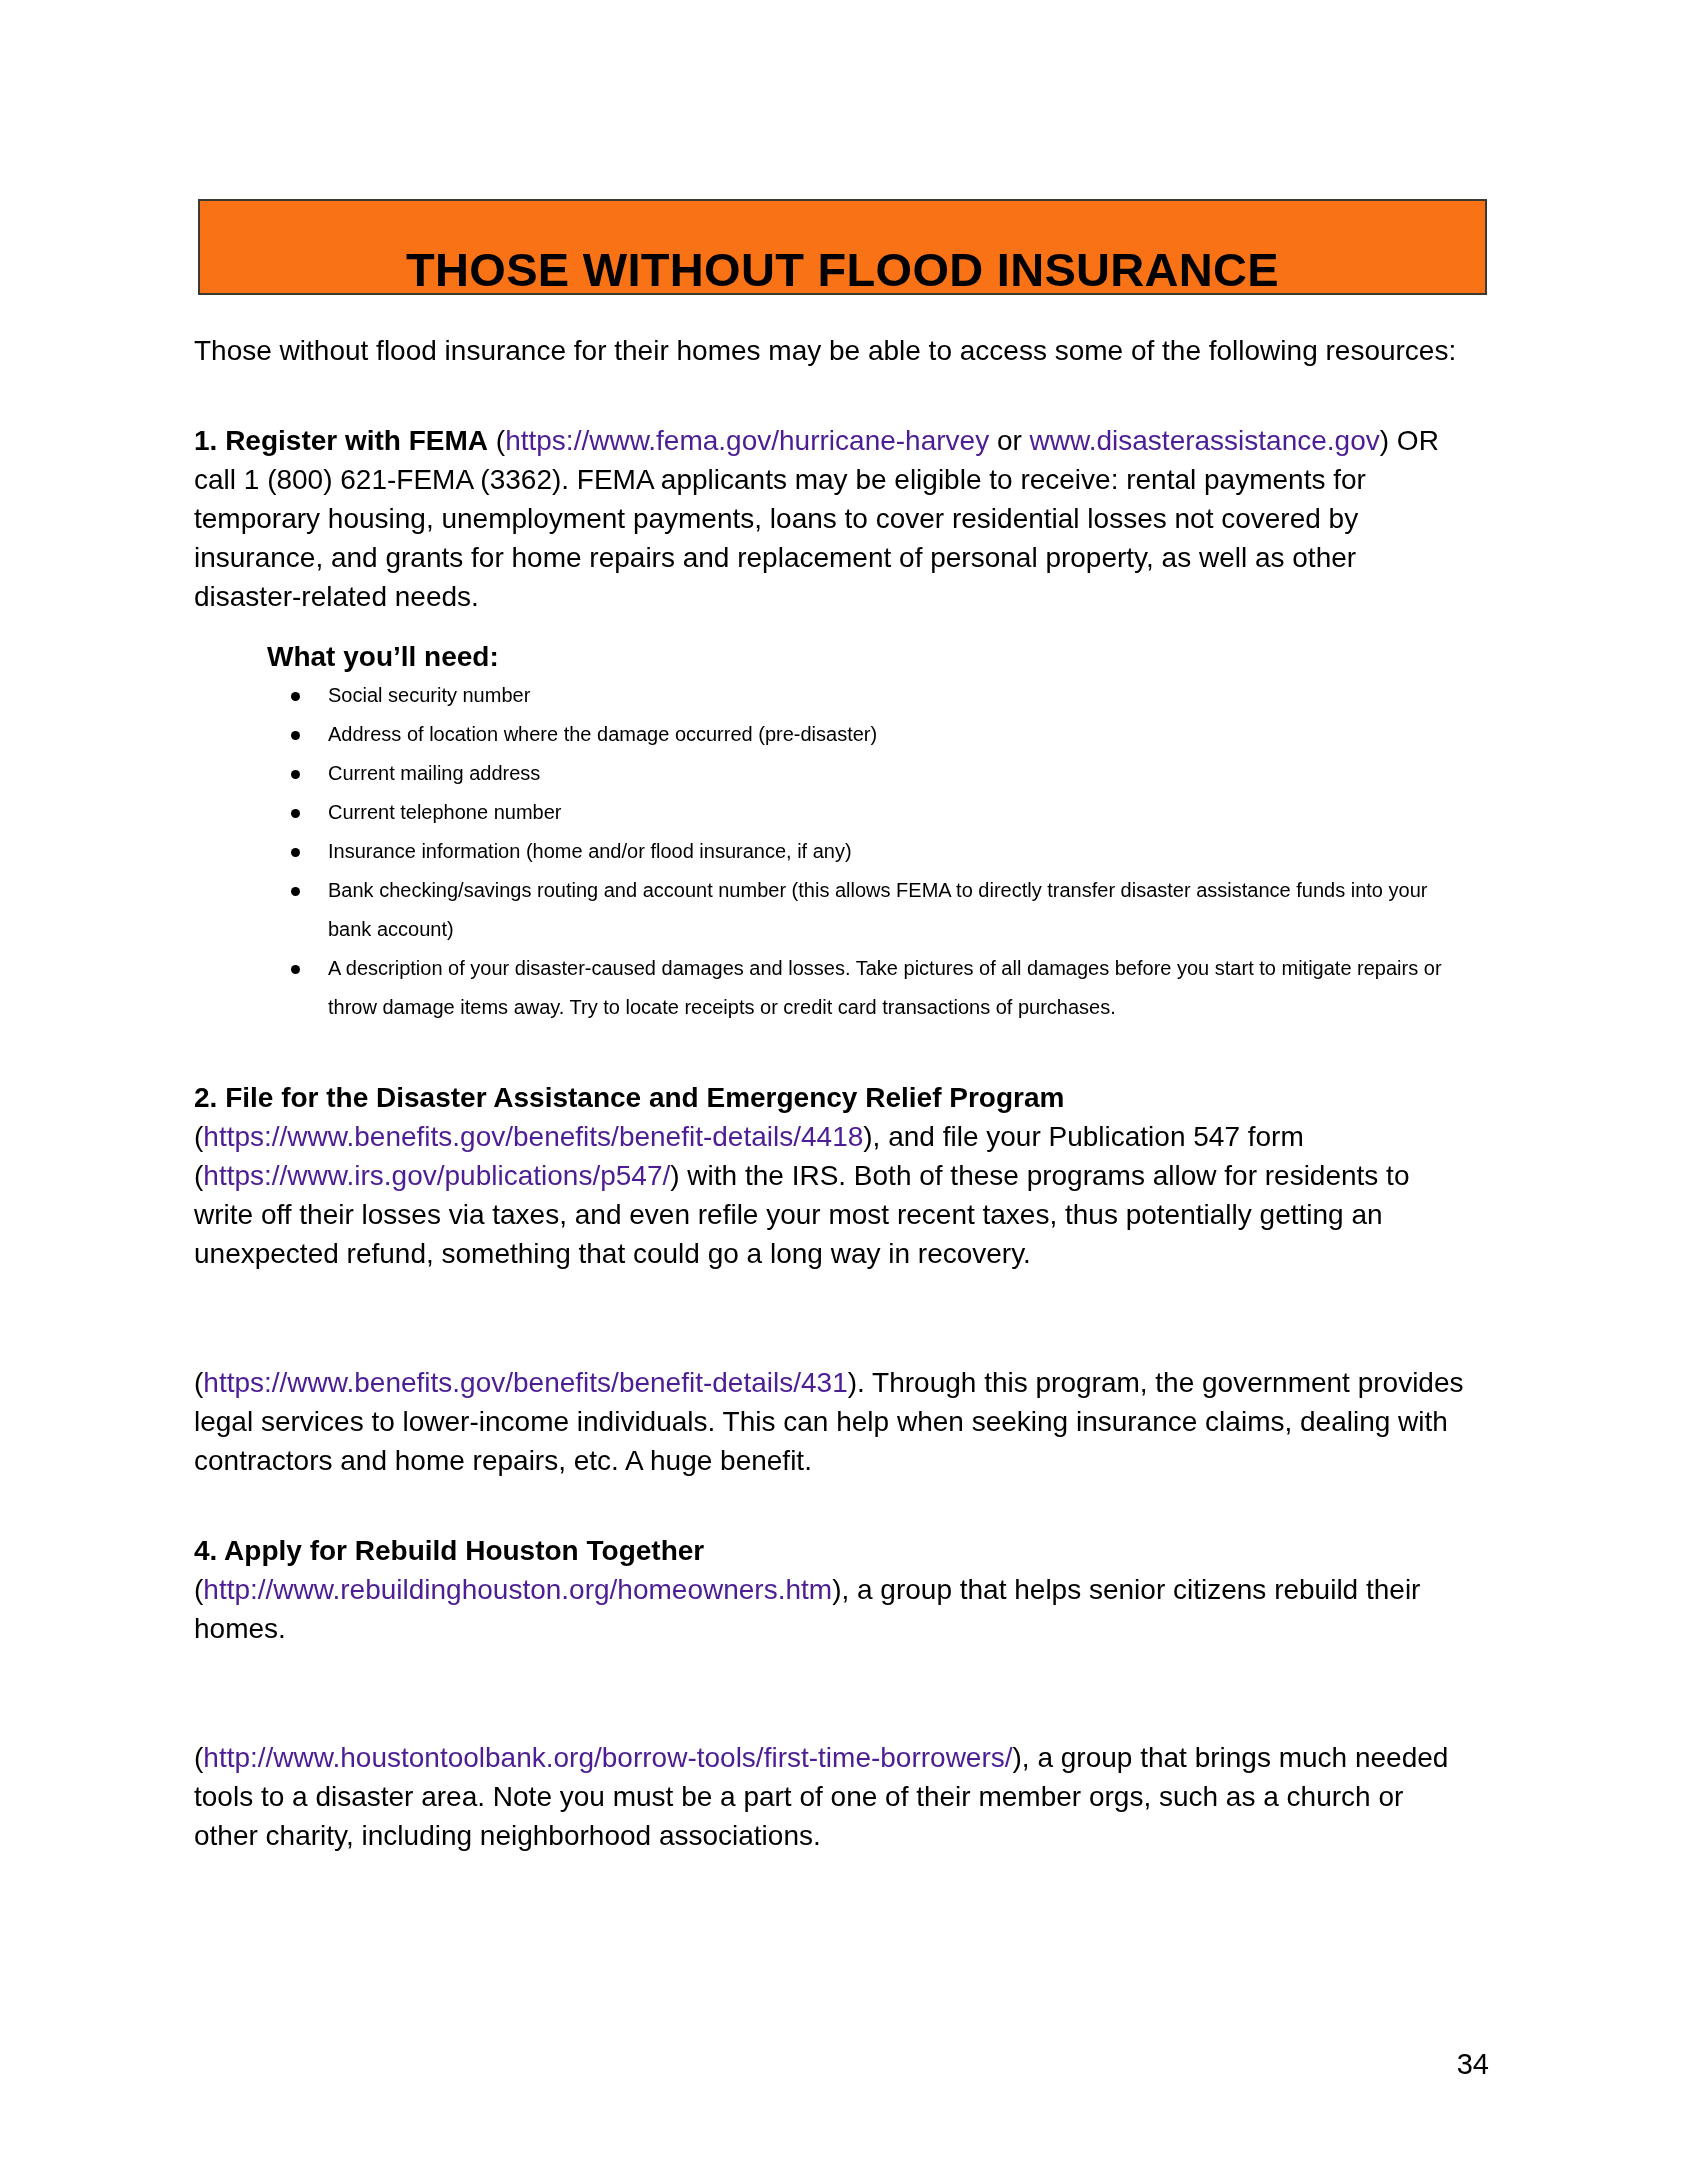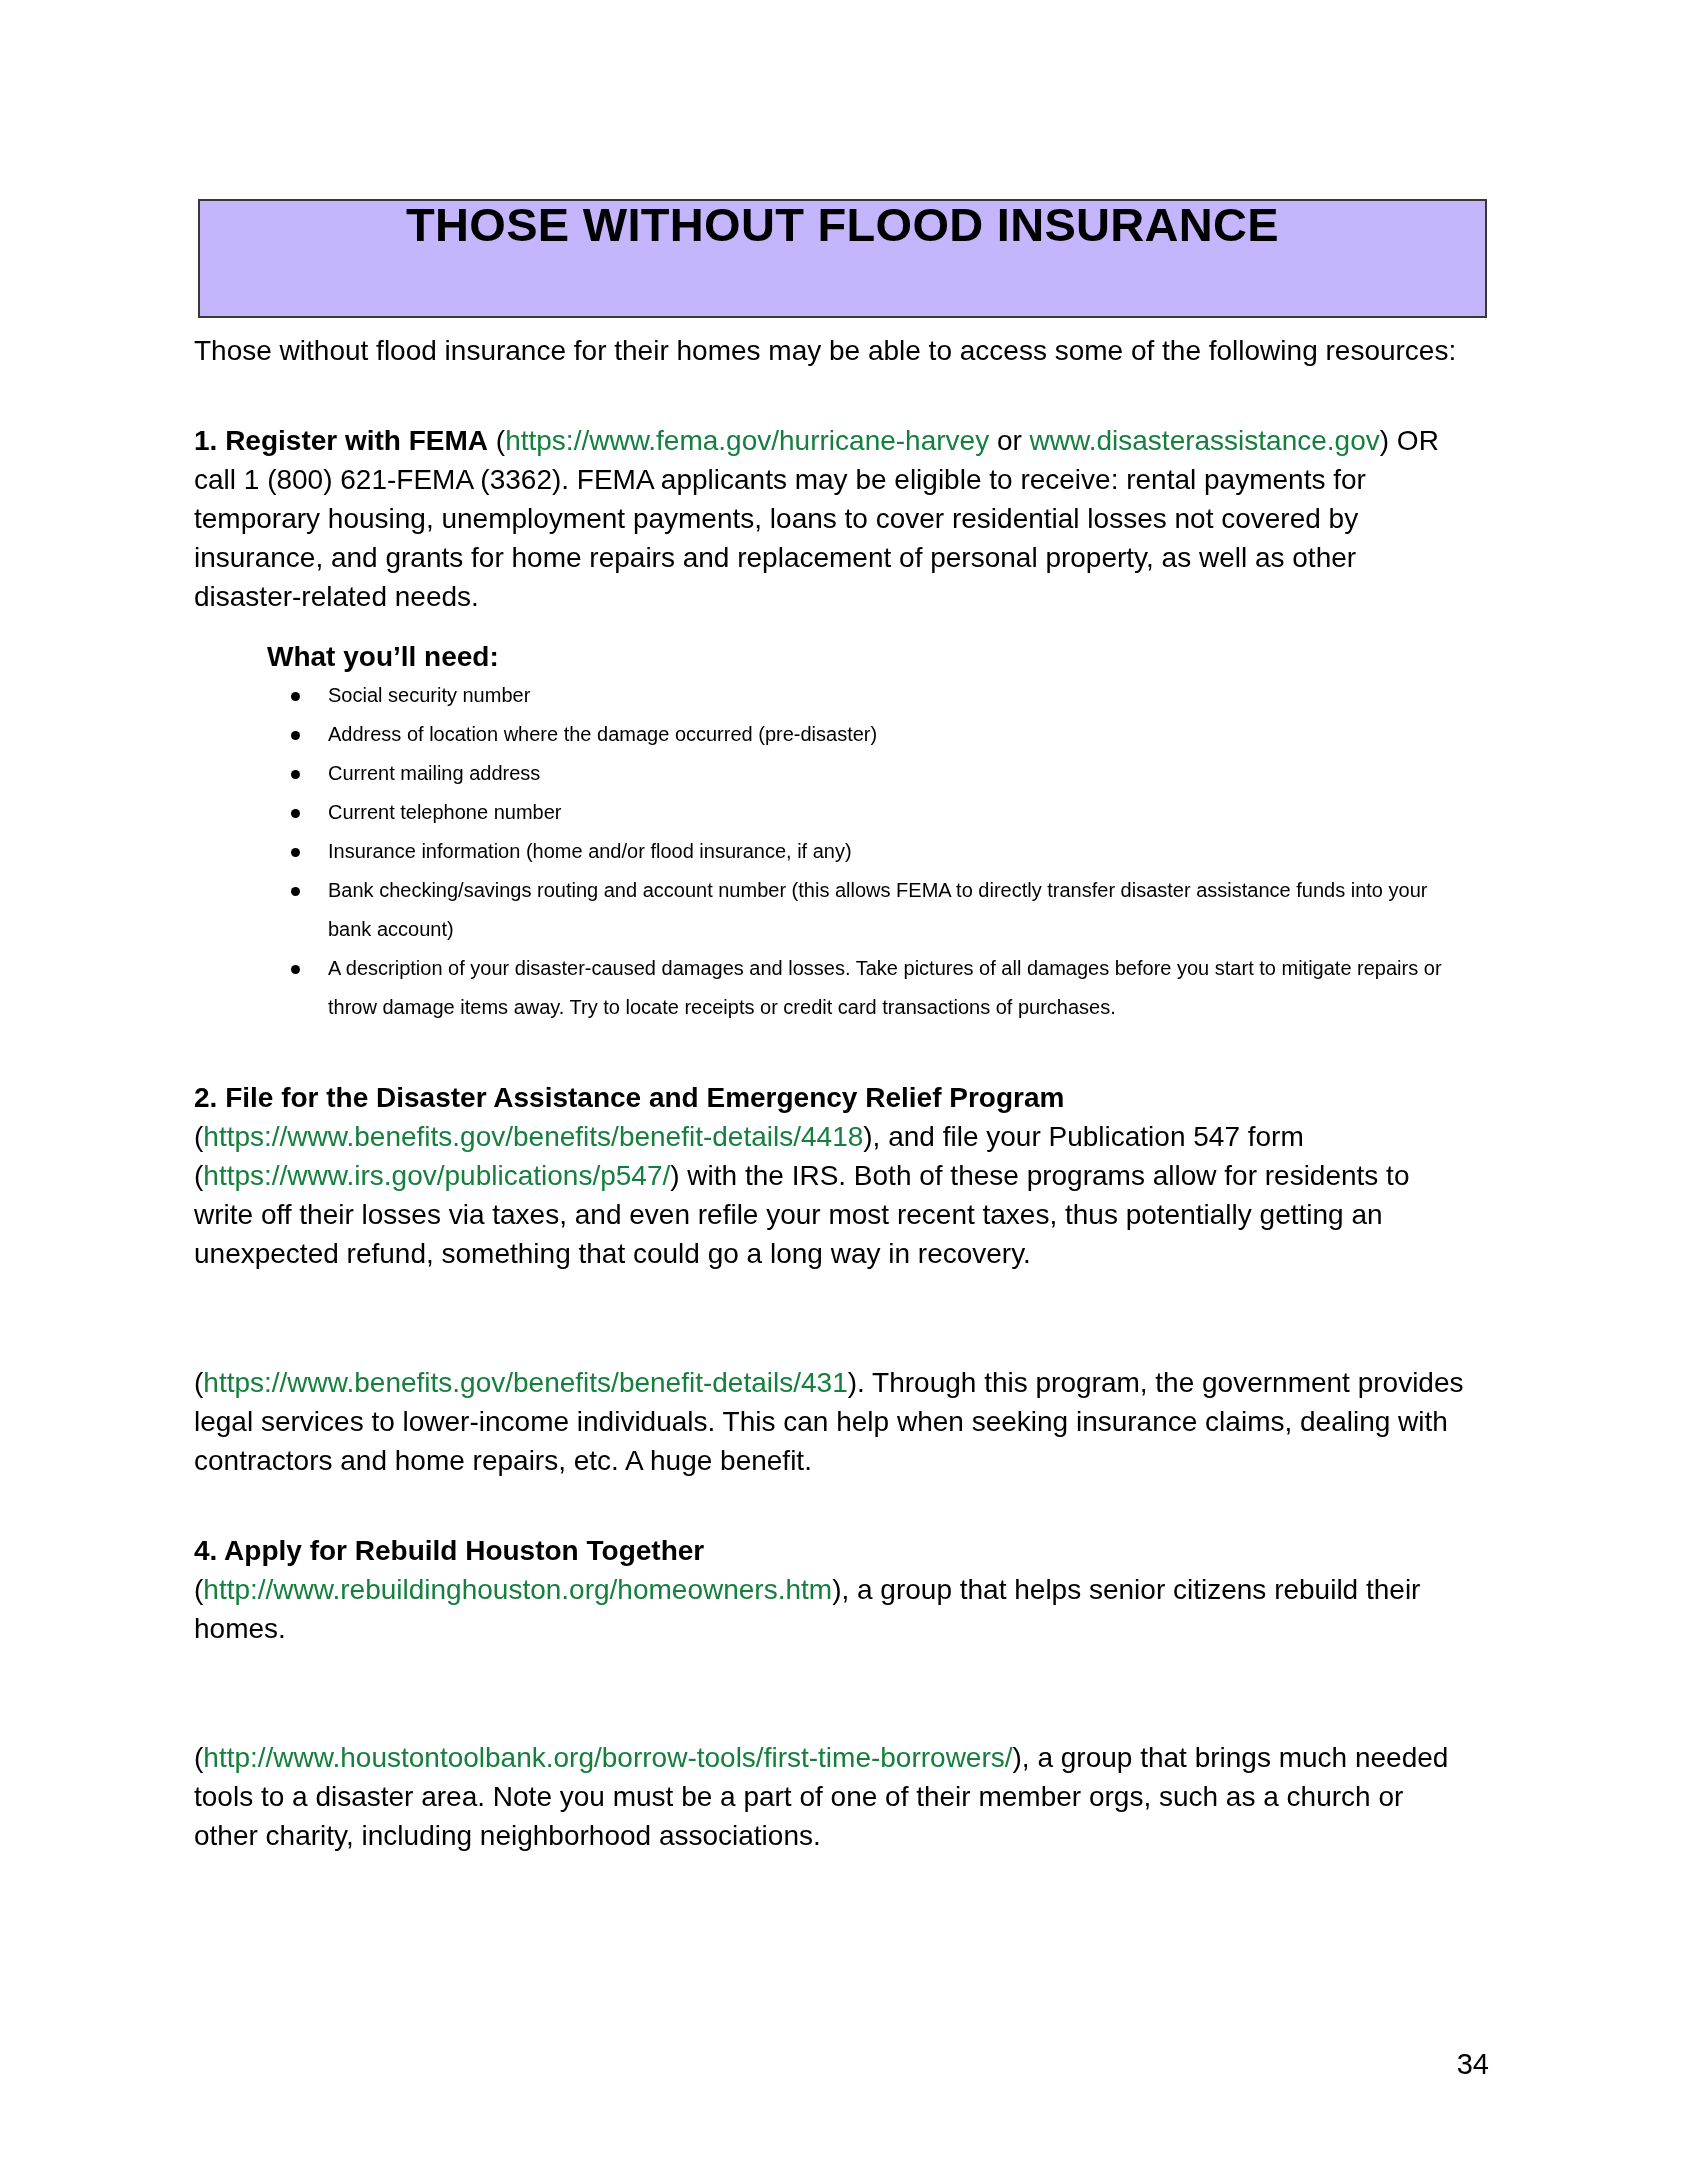--- a/index.html
+++ b/index.html
@@ -23,26 +23,26 @@
     height: 2178px;
     background: #ffffff;
   }
 
   
   .title-banner {
     position: absolute;
     left: 198px;
     top: 199px;
     width: 1289px;
-    height: 119px;
-    background: #c4b5fd;
+    height: 96px;
+    background: #f97316;
     border: 2px solid #3a3a32;
     box-sizing: border-box;
     display: flex;
-    align-items: flex-start;
+    align-items: flex-end;
     justify-content: center;
   }
   .title-banner .title-text {
     font-size: 47px;
     font-weight: bold;
     letter-spacing: 0.3px;
     color: #000000;
     line-height: 1;
     white-space: nowrap;
   }
@@ -63,21 +63,21 @@
     text-align: left;
   }
   .gap {
     height: 39px;
   }
 
   b, .b {
     font-weight: bold;
   }
   a.link, .link {
-    color: #15803d;
+    color: #4c1d95;
     text-decoration: none;
   }
 
   
   .needs-block {
     margin-top: 21px;
     padding-left: 73px;
   }
   .needs-heading {
     font-size: 28px;

